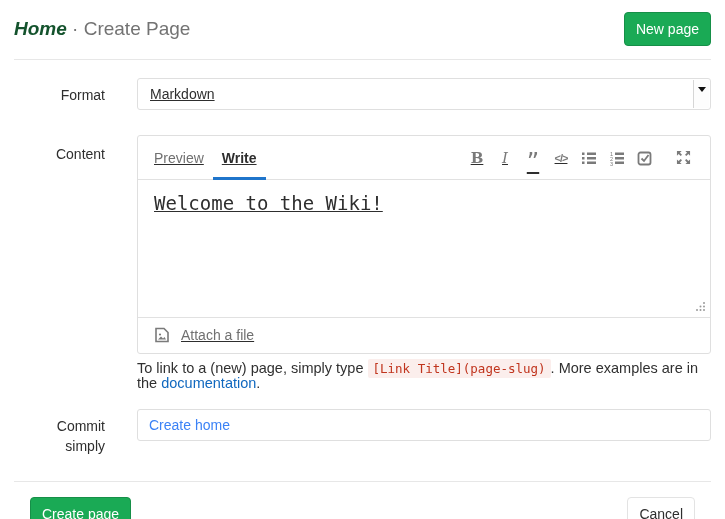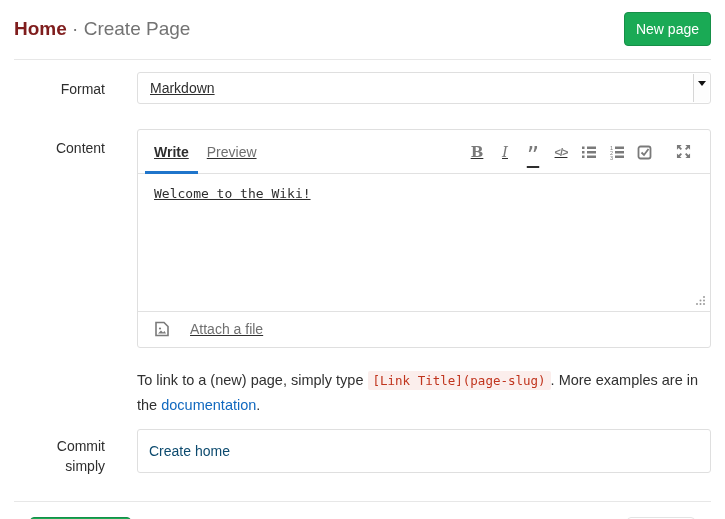--- a/index.html
+++ b/index.html
@@ -11,31 +11,31 @@
     font-size: 14px;
   }
   .page { padding: 0 14px; }
 
   
   .wiki-header {
     display: flex; align-items: center; justify-content: space-between;
     padding: 12px 0 13px; border-bottom: 1px solid #e7e7e7;
   }
   .wiki-title { font-size: 19px; color: #737373; font-weight: 400; }
-  .wiki-title .primary { font-weight: 700; color: #7f1d1d; }
+  .wiki-title .primary { font-weight: 700; color: #14532d; font-style: italic; }
   .btn {
     display: inline-block; font-size: 14px; line-height: 1;
     padding: 9px 11px; border-radius: 4px; cursor: pointer;
     border: 1px solid transparent; background: #fff;
   }
   .btn-green { background: #1aaa55; border-color: #168f48; color: #fff; text-align: right; }
   .btn-default { background: #fff; border-color: #e3e3e3; color: #2e2e2e; }
 
   
-  .form-row { display: flex; margin-top: 12px; }
+  .form-row { display: flex; margin-top: 18px; }
   .form-label {
     width: 91px; min-width: 91px; text-align: right; margin-right: 32px;
     padding-top: 7px; line-height: 20px; color: #2e2e2e;
   }
   .form-control-col { flex: 1; min-width: 0; text-decoration: underline; }
 
   .select-box {
     position: relative; height: 32px; border: 1px solid #dfdfdf;
     border-radius: 3px; background: #fff; display: flex; align-items: center;
     padding: 0 24px 0 12px; cursor: pointer;
@@ -71,45 +71,45 @@
   .tb-italic { font-family: "DejaVu Serif", serif; font-style: italic; font-size: 15px; }
   .tb-quote { font-size: 24px; line-height: 10px; padding-top: 9px; font-family: "DejaVu Sans", sans-serif; }
   .tb-code { font-size: 11px; font-weight: 700; letter-spacing: -1px; }
   .tb-gap { margin-left: 16px; }
 
   .editor-area-wrap { position: relative; }
   textarea.editor-area {
     display: block; width: 100%; height: 138px; border: 0; outline: none;
     border-bottom: 1px solid #e1e1e1; resize: none;
     padding: 12px 16px; font-family: "DejaVu Sans Mono", "Liberation Mono", monospace;
-    font-size: 13px; color: #2e2e2e; background: #fff; border-radius: 0;
+    font-size: 19px; color: #2e2e2e; background: #fff; border-radius: 0;
   }
   .resize-grip { position: absolute; right: 4px; bottom: 6px; cursor: ns-resize; line-height: 0; }
 
   .editor-footer {
     display: flex; align-items: center; justify-content: space-between;
     padding: 9px 16px 10px; color: #707070;
   }
   .link { color: #1068bf; text-decoration: none; cursor: pointer; }
-  .attach { display: flex; align-items: center; gap: 20px; cursor: pointer; color: #707070; }
+  .attach { display: flex; align-items: center; gap: 11px; cursor: pointer; color: #707070; }
 
   
   .help-text {
-    margin: 20px 0 0 123px; font-size: 14.5px; line-height: 24px; color: #303030;
+    margin: 7px 0 0 123px; font-size: 14.5px; line-height: 15px; color: #303030;
   }
   .code-chip {
     font-family: "DejaVu Sans Mono", "Liberation Mono", monospace;
     font-size: 12.5px; background: #fbeeec; color: #c0341d;
     padding: 2px 5px; border-radius: 2px;
   }
 
   
   input.text-input {
-    width: 100%; height: 44px; border: 1px solid #dfdfdf; border-radius: 3px;
-    padding: 0 11px; font-size: 14px; color: #0c4a6e; outline: none;
+    width: 100%; height: 32px; border: 1px solid #dfdfdf; border-radius: 3px;
+    padding: 0 11px; font-size: 14px; color: #3b82f6; outline: none;
     font-family: "Liberation Sans", sans-serif;
   }
 
   
   .form-footer {
     margin-top: 25px; border-top: 1px solid #e7e7e7;
     padding: 15px 16px 16px; display: flex; justify-content: space-between; align-items: center;
   }
   svg { display: block; }
 </style>
@@ -138,22 +138,22 @@
       </div>
     </div>
   </div>
 
   <div class="form-row" style="margin-top:25px;">
     <div class="form-label" style="padding-top:9px;">Content</div>
     <div class="form-control-col">
       <div class="editor-box">
 
         <div class="editor-tabs">
+          <div class="tab">Preview</div>
           <div class="tab active">Write</div>
-          <div class="tab">Preview</div>
 
           <div class="editor-toolbar">
             <span class="tb-btn tb-bold">B</span>
             <span class="tb-btn tb-italic">I</span>
             <span class="tb-btn tb-quote">”</span>
             <span class="tb-btn tb-code">&lt;/&gt;</span>
             <span class="tb-btn">
               <svg width="16" height="16" viewBox="0 0 16 16" fill="#7a7a7a">
                 <rect x="1" y="2.5" width="2.5" height="2.5"></rect>
                   <rect x="6" y="2.5" width="9" height="2.5"></rect>

